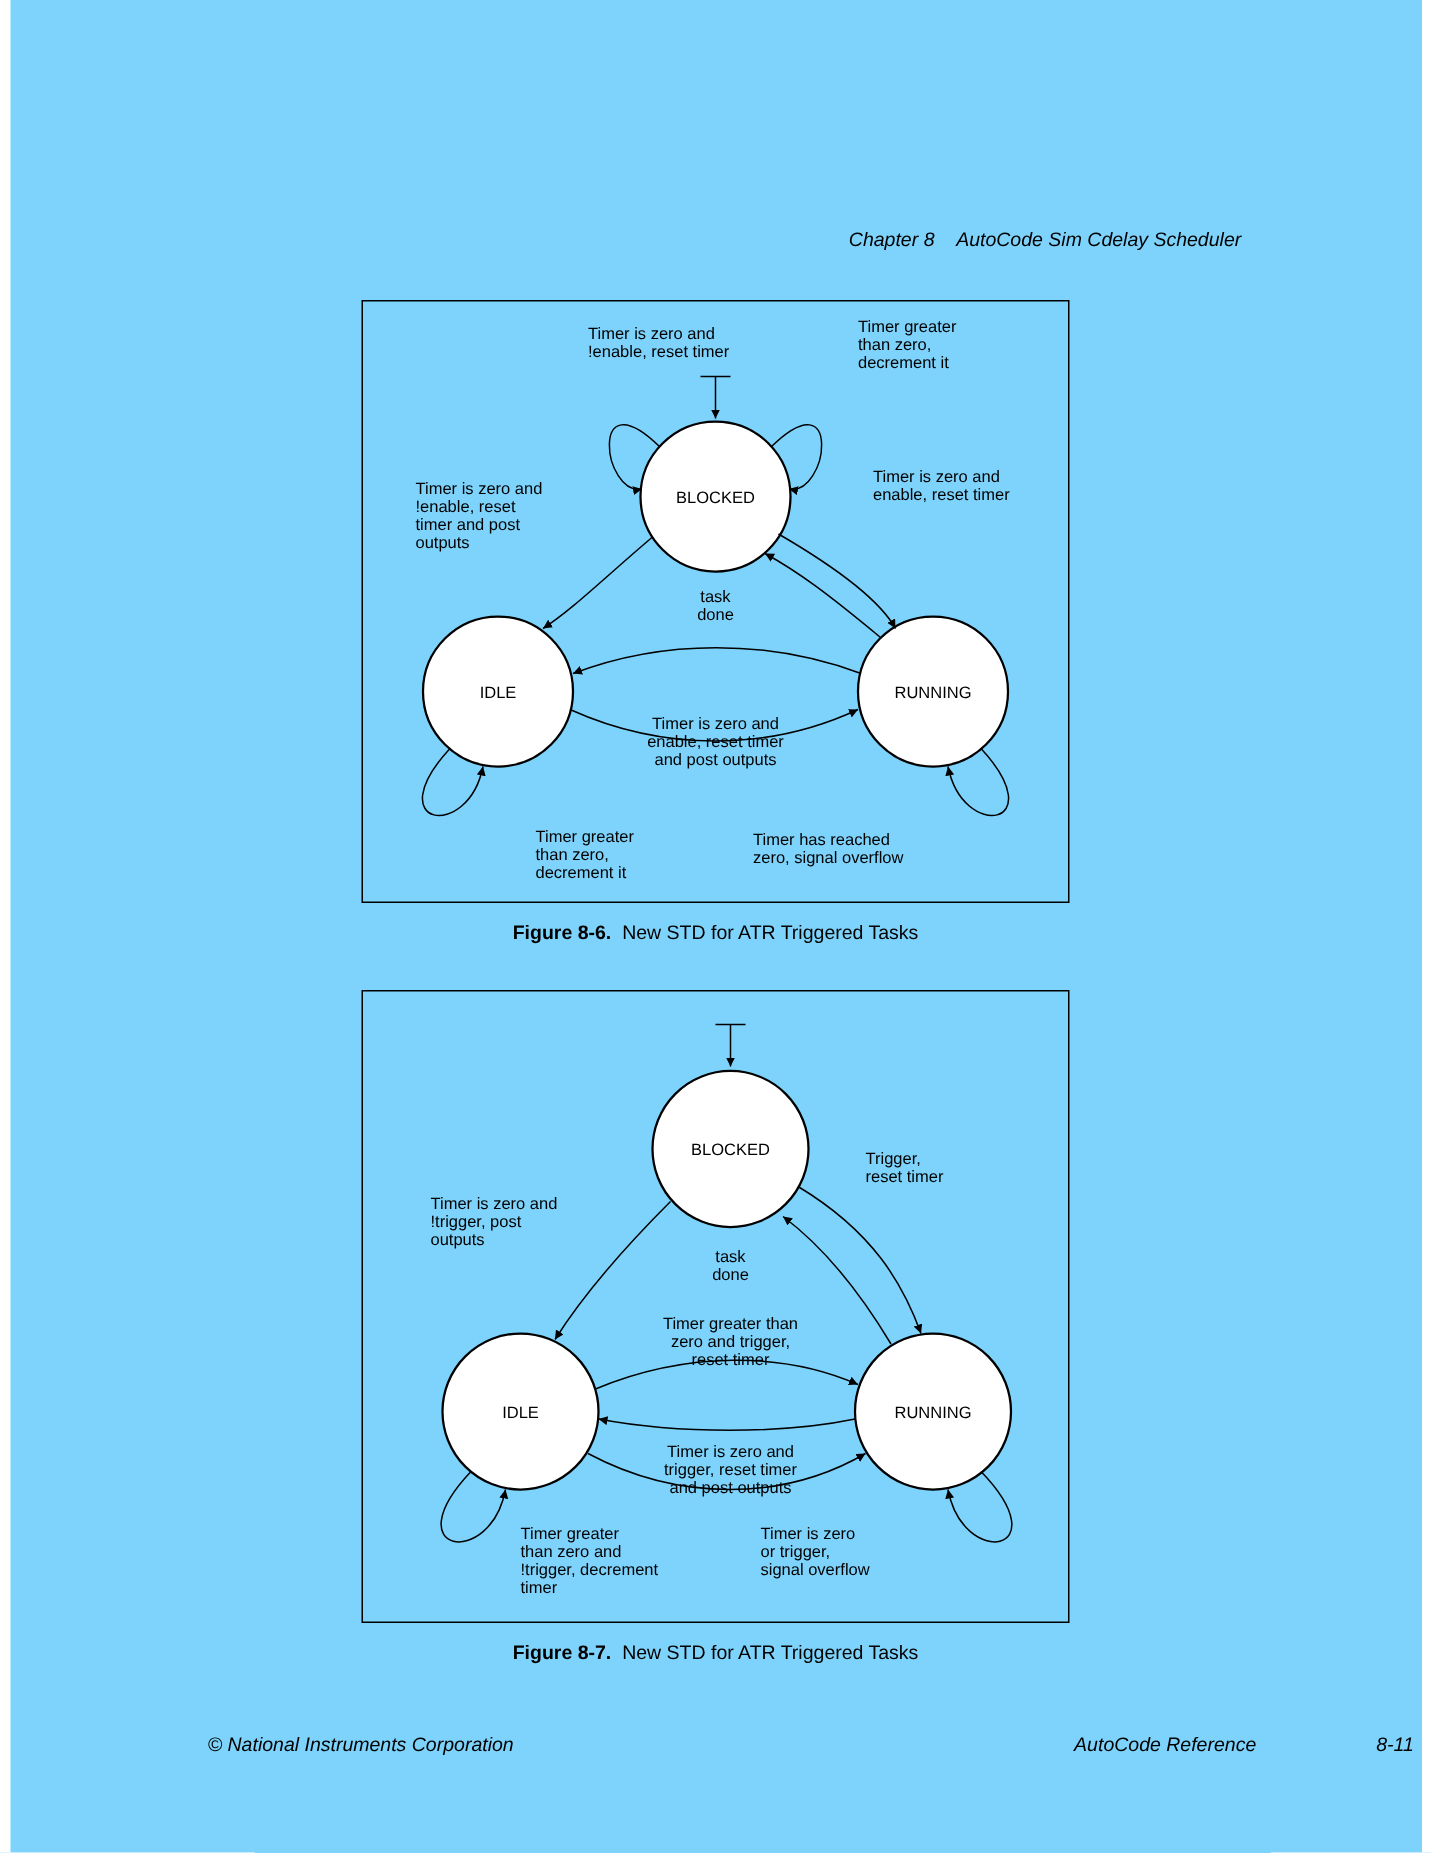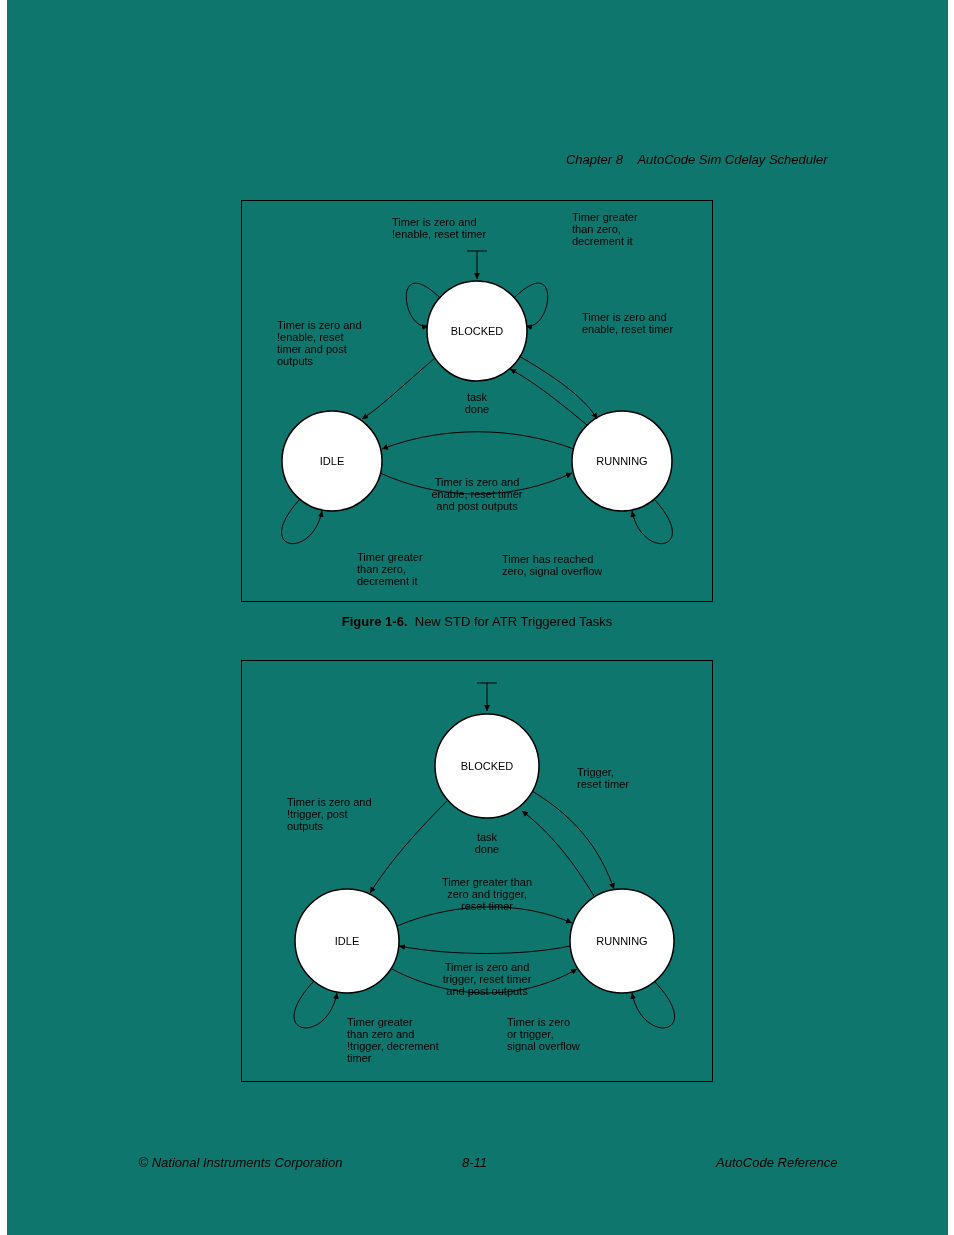--- a/index.html
+++ b/index.html
@@ -1,21 +1,21 @@
 <!DOCTYPE html>
 <html><head>
 <meta charset="utf-8">
 <style>
   html,body{margin:0;padding:0;background:#fff;font-family:"Helvetica Neue",Helvetica,Arial,sans-serif;color:#000}
-  .page{width:941px;height:1235px;position:relative;margin:0 auto;background:#0f766e}
+  .page{width:941px;height:1235px;position:relative;margin:0 auto;background:#7dd3fc}
   .hdr{position:absolute;top:152px;right:120px;font-size:13px;font-style:italic}
   .hdr .chap{font-weight:normal}
   .ftr{position:absolute;bottom:80px;left:0;right:0;font-size:13px;font-style:italic}
   .ftr .l{position:absolute;left:132px}
-  .ftr .c{position:absolute;left:0;right:5px;text-align:center}
+  .ftr .c{position:absolute;left:0;right:5px;text-align:right}
   .ftr .r{position:absolute;right:110px}
   .figwrap{position:absolute;left:50%;transform:translateX(-50%)}
   .figcap{text-align:center;font-size:13px;margin-top:12px}
   .figcap b{font-weight:bold}
   svg{display:block;border:1px solid #000}
   svg text{font-family:Helvetica,Arial,sans-serif;font-size:11px}
 </style>
 </head>
 <body>
 <div class="page">
@@ -64,21 +64,21 @@
 
   <text x="150" y="25"><tspan x="150" dy="0">Timer is zero and</tspan><tspan x="150" dy="12">!enable, reset timer</tspan></text>
   <text x="330" y="20"><tspan x="330" dy="0">Timer greater</tspan><tspan x="330" dy="12">than zero,</tspan><tspan x="330" dy="12">decrement it</tspan></text>
   <text x="35" y="128"><tspan x="35" dy="0">Timer is zero and</tspan><tspan x="35" dy="12">!enable, reset</tspan><tspan x="35" dy="12">timer and post</tspan><tspan x="35" dy="12">outputs</tspan></text>
   <text x="340" y="120"><tspan x="340" dy="0">Timer is zero and</tspan><tspan x="340" dy="12">enable, reset timer</tspan></text>
   <text x="235" y="200" text-anchor="middle"><tspan x="235" dy="0">task</tspan><tspan x="235" dy="12">done</tspan></text>
   <text x="235" y="285" text-anchor="middle"><tspan x="235" dy="0">Timer is zero and</tspan><tspan x="235" dy="12">enable, reset timer</tspan><tspan x="235" dy="12">and post outputs</tspan></text>
   <text x="115" y="360"><tspan x="115" dy="0">Timer greater</tspan><tspan x="115" dy="12">than zero,</tspan><tspan x="115" dy="12">decrement it</tspan></text>
   <text x="260" y="362"><tspan x="260" dy="0">Timer has reached</tspan><tspan x="260" dy="12">zero, signal overflow</tspan></text>
 </svg>
-<div class="figcap"><b>Figure 1-6.</b>&nbsp;&nbsp;<span>New STD for ATR Triggered Tasks</span></div>
+<div class="figcap"><b>Figure 8-6.</b>&nbsp;&nbsp;<span>New STD for ATR Triggered Tasks</span></div>
 </div>
 
 <div class="figwrap" style="top:660px">
 <svg width="470" height="420">
   <defs>
     <marker id="ah2" markerWidth="8" markerHeight="8" refX="6" refY="3" orient="auto">
       <path d="M0,0 L6,3 L0,6 Z" fill="#000"></path>
     </marker>
   </defs>
 
@@ -111,20 +111,21 @@
   <path d="M 412,320 C 465,375 400,385 390,332" fill="none" stroke="#000" marker-end="url(#ah2)"></path>
 
   <text x="335" y="115"><tspan x="335" dy="0">Trigger,</tspan><tspan x="335" dy="12">reset timer</tspan></text>
   <text x="45" y="145"><tspan x="45" dy="0">Timer is zero and</tspan><tspan x="45" dy="12">!trigger, post</tspan><tspan x="45" dy="12">outputs</tspan></text>
   <text x="245" y="180" text-anchor="middle"><tspan x="245" dy="0">task</tspan><tspan x="245" dy="12">done</tspan></text>
   <text x="245" y="225" text-anchor="middle"><tspan x="245" dy="0">Timer greater than</tspan><tspan x="245" dy="12">zero and trigger,</tspan><tspan x="245" dy="12">reset timer</tspan></text>
   <text x="245" y="310" text-anchor="middle"><tspan x="245" dy="0">Timer is zero and</tspan><tspan x="245" dy="12">trigger, reset timer</tspan><tspan x="245" dy="12">and post outputs</tspan></text>
   <text x="105" y="365"><tspan x="105" dy="0">Timer greater</tspan><tspan x="105" dy="12">than zero and</tspan><tspan x="105" dy="12">!trigger, decrement</tspan><tspan x="105" dy="12">timer</tspan></text>
   <text x="265" y="365"><tspan x="265" dy="0">Timer is zero</tspan><tspan x="265" dy="12">or trigger,</tspan><tspan x="265" dy="12">signal overflow</tspan></text>
 </svg>
+<div class="figcap"><b>Figure 8-7.</b>&nbsp;&nbsp;<span>New STD for ATR Triggered Tasks</span></div>
 </div>
 
 <div class="ftr">
   <span class="l">© National Instruments Corporation</span>
   <span class="c">8-11</span>
   <span class="r">AutoCode Reference</span>
 </div>
 
 </div>
 

